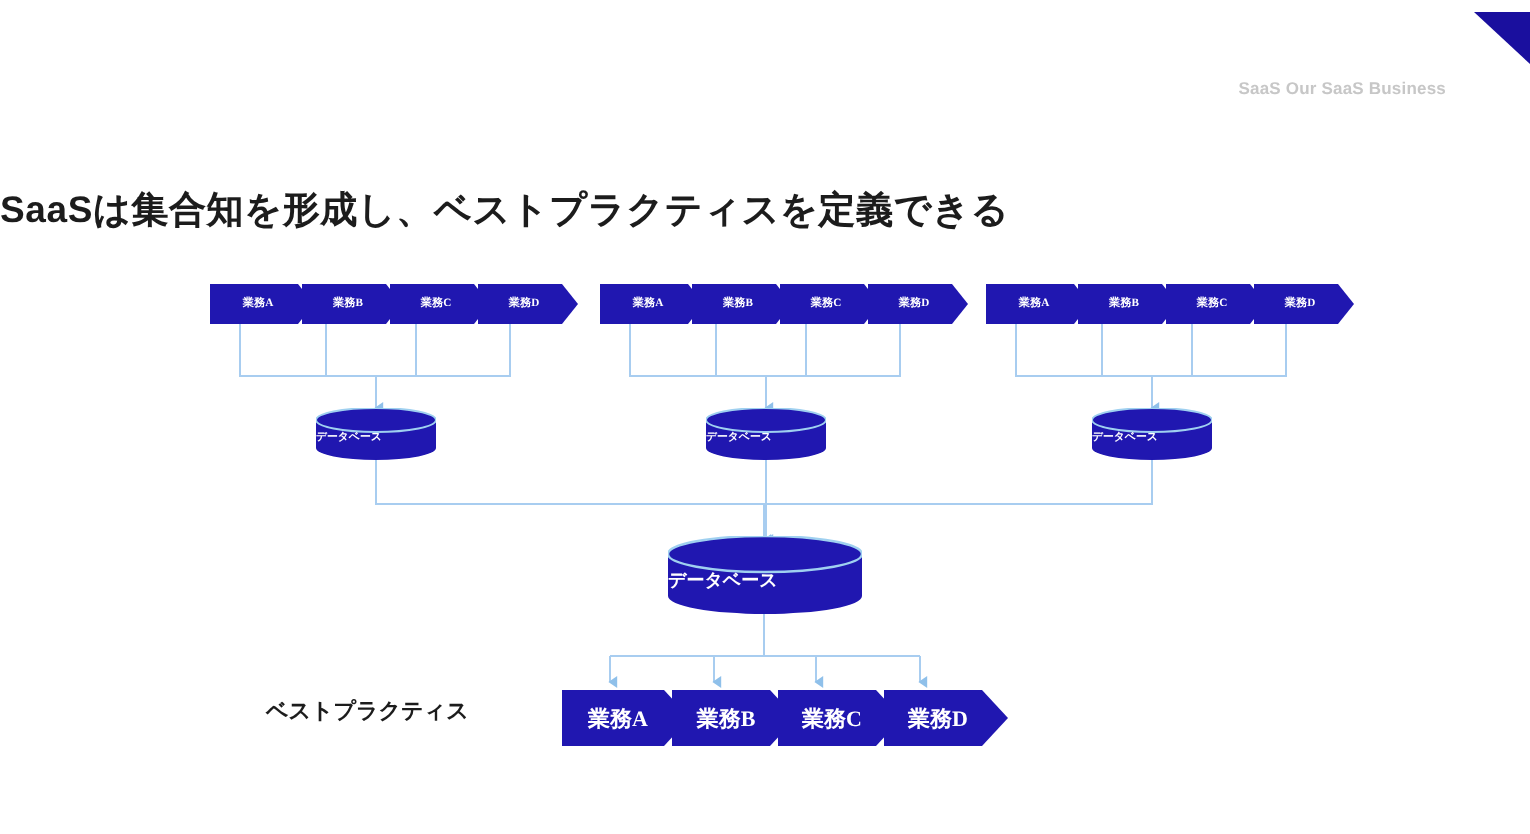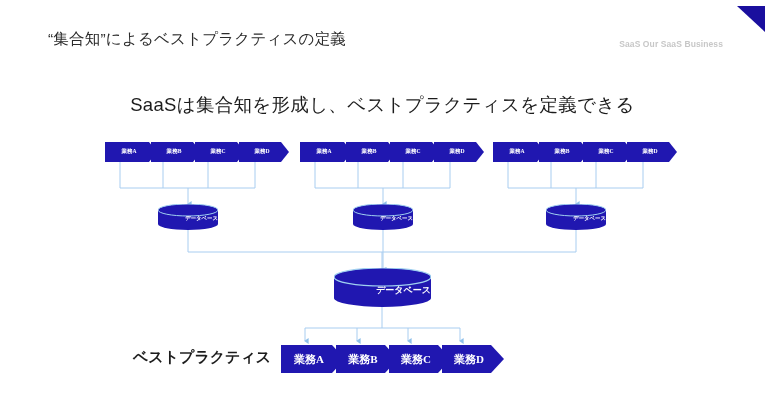--- a/index.html
+++ b/index.html
@@ -25,21 +25,21 @@
   }
   .header-tag{
     position:absolute;right:42px;top:39px;
     font-size:8.5px;color:#c7c7c7;font-weight:700;
     letter-spacing:.1px;white-space:nowrap;
   }
 
   
   .main-title{
     position:absolute;left:0;right:0;top:92px;
-    text-align:center;font-size:18.5px;font-weight:400;
+    text-align:left;font-size:18.5px;font-weight:700;
     color:#1c1c1c;letter-spacing:.3px;white-space:nowrap;
   }
 
   
   .canvas{position:absolute;left:0;top:0;width:765px;height:417px;}
   .layer-svg{position:absolute;left:0;top:0;}
 
   
   .chev-row{position:absolute;display:flex;font-family:Liberation Serif, serif;}
   .chev{
@@ -62,44 +62,43 @@
     background:#2017b0;
     display:flex;align-items:center;justify-content:center;
     color:#fff;font-size:11px;font-weight:700;
     clip-path:polygon(0 0, calc(100% - 13px) 0, 100% 50%, calc(100% - 13px) 100%, 0 100%);
     margin-right:-9px;
   }
   .chev-big span{transform:translateX(-4px);}
 
   .bp-label{
     position:absolute;left:133px;top:348px;
-    font-size:15px;font-weight:700;color:#1c1c1c;
+    font-size:11px;font-weight:700;color:#1c1c1c;
     white-space:nowrap;
   }
 
   
   .cyl{position:absolute;}
   .cyl .cyl-text{
     position:absolute;left:0;right:0;
-    text-align:right;color:#ffffff;font-weight:700;
+    text-align:left;color:#ffffff;font-weight:700;
     pointer-events:none;
   }
 </style>
 </head>
 <body>
 
 <div class="slide">
 
   <div class="corner-triangle">
     <svg width="42" height="36" viewBox="0 0 42 36" xmlns="http://www.w3.org/2000/svg">
       <polygon points="14,6 42,6 42,32" fill="#1a0f9e"></polygon>
     </svg>
   </div>
 
-  <div class="header-title">“集合知”によるベストプラクティスの定義</div>
   <div class="header-tag">SaaS Our SaaS Business</div>
 
   <div class="main-title">SaaSは集合知を形成し、ベストプラクティスを定義できる</div>
 
   <div class="canvas">
 
     <svg class="layer-svg" width="765" height="417" xmlns="http://www.w3.org/2000/svg">
       <defs>
         <marker id="ah" markerWidth="6" markerHeight="6" refX="3" refY="4.4" orient="auto" markerUnits="userSpaceOnUse">
           <path d="M0,0.8 L6,0.8 L3,5.2 Z" fill="#8fc0ea"></path>

